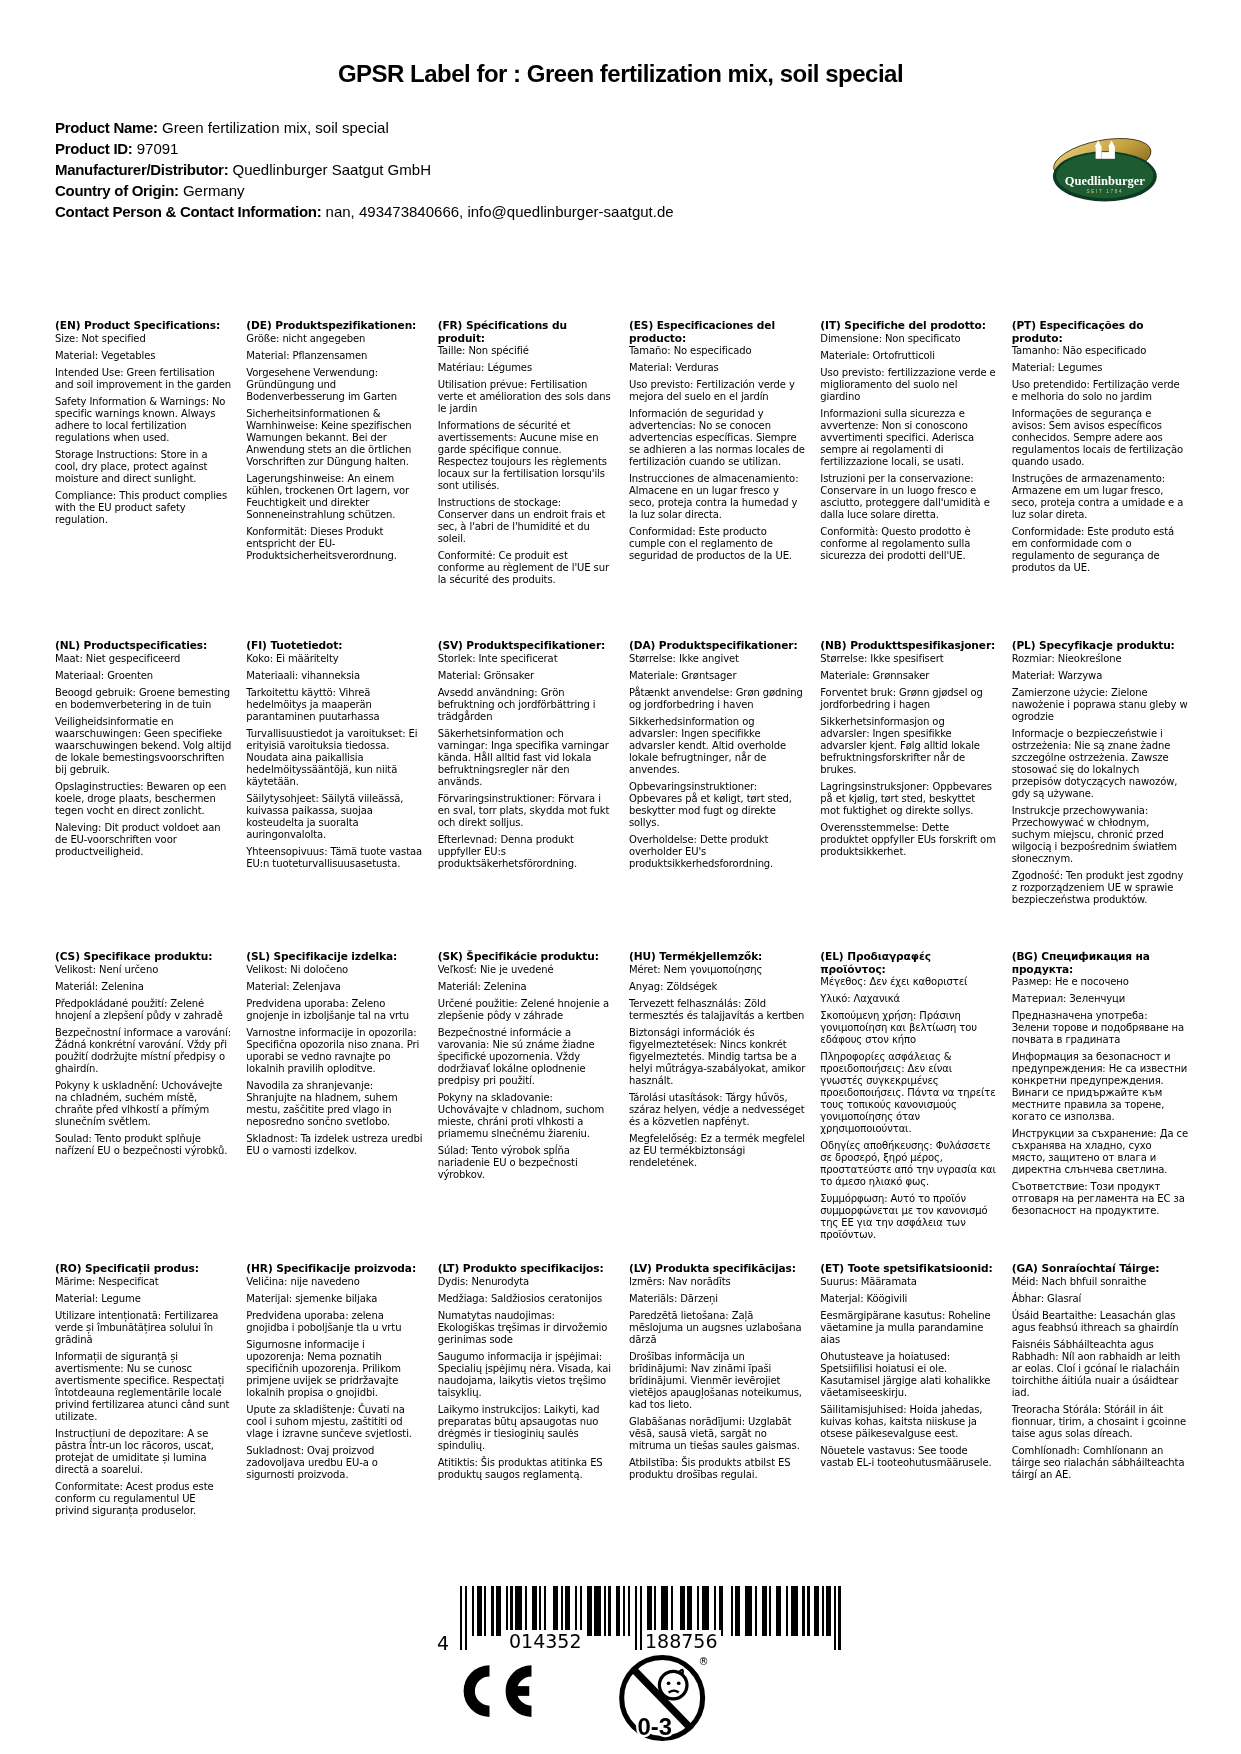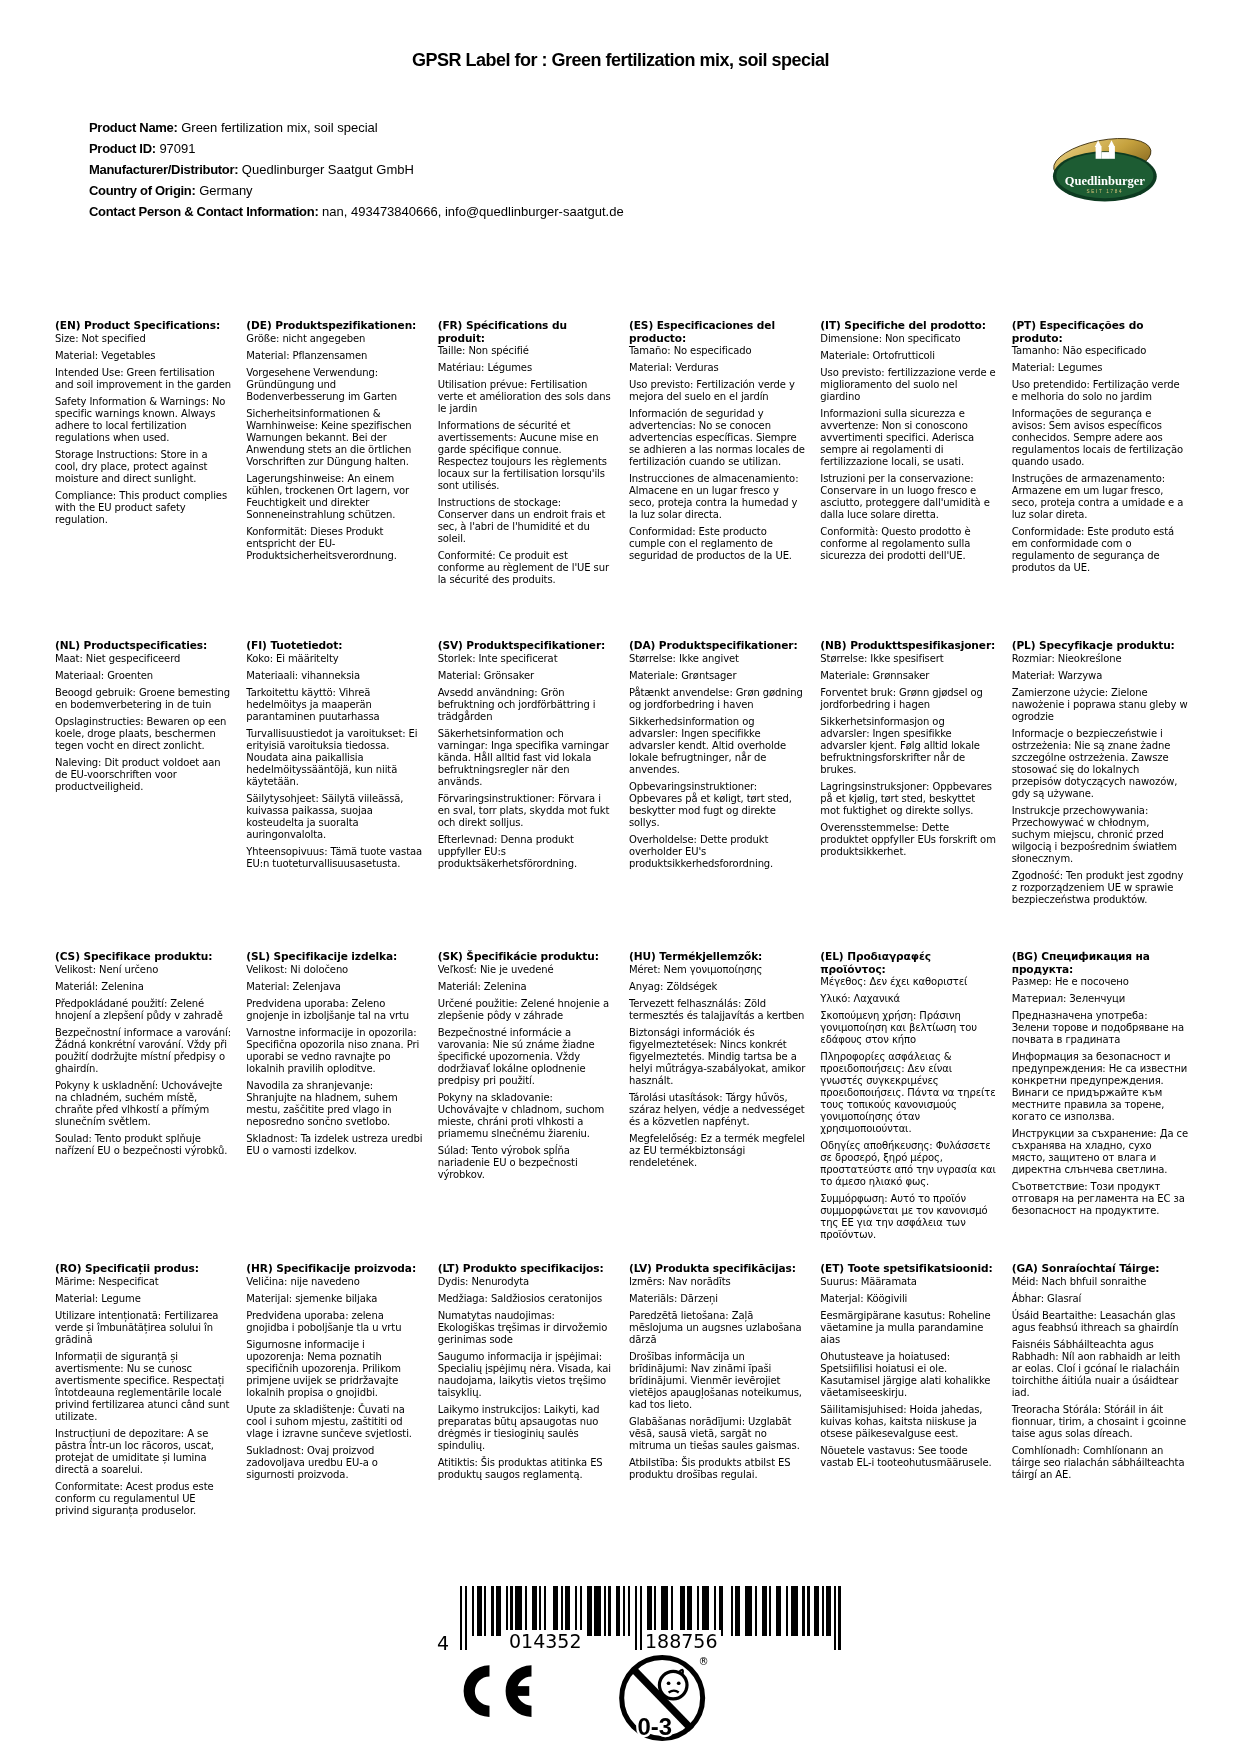--- a/index.html
+++ b/index.html
@@ -8,35 +8,34 @@
     width:1241px;
     height:1754px;
     background:#fff;
     color:#000;
     font-family:"DejaVu Sans",sans-serif;
     overflow:hidden;
   }
   .page-title{
     position:absolute;
     top:46px;left:0;right:0;
-    margin:4px;
+    margin:14px;
     text-align:center;
     font-family:"Liberation Sans",sans-serif;
     font-weight:700;
-    font-size:18px;
+    font-size:24px;
     letter-spacing:-0.5px;
   }
   
   .product-info{
     position:absolute;
     left:55px;top:117px;
     font-family:"Liberation Sans",sans-serif;
-    font-size:13px;
+    font-size:15px;
     line-height:21px;
-    margin-left:34px;
   }
   .pi-label{font-weight:700;letter-spacing:-0.3px;}
   .pi-value{font-weight:400;}
   
   .brand-logo{
     position:absolute;
     left:1042px;top:132px;
     width:124px;height:72px;
   }
   
@@ -192,20 +191,21 @@
           <p class="spec-line">Instruções de armazenamento: Armazene em um lugar fresco, seco, proteja contra a umidade e a luz solar direta.</p>
           <p class="spec-line">Conformidade: Este produto está em conformidade com o regulamento de segurança de produtos da UE.</p>
         </div>
       </div>
     <div class="spec-row r2">
         <div class="spec-block">
       <h3 class="spec-title">(NL) Productspecificaties:</h3>
     <p class="spec-line">Maat: Niet gespecificeerd</p>
           <p class="spec-line">Materiaal: Groenten</p>
           <p class="spec-line">Beoogd gebruik: Groene bemesting en bodemverbetering in de tuin</p>
+          <p class="spec-line">Veiligheidsinformatie en waarschuwingen: Geen specifieke waarschuwingen bekend. Volg altijd de lokale bemestingsvoorschriften bij gebruik.</p>
           <p class="spec-line">Opslaginstructies: Bewaren op een koele, droge plaats, beschermen tegen vocht en direct zonlicht.</p>
           <p class="spec-line">Naleving: Dit product voldoet aan de EU-voorschriften voor productveiligheid.</p>
         </div>
         <div class="spec-block">
       <h3 class="spec-title">(FI) Tuotetiedot:</h3>
     <p class="spec-line">Koko: Ei määritelty</p>
           <p class="spec-line">Materiaali: vihanneksia</p>
           <p class="spec-line">Tarkoitettu käyttö: Vihreä hedelmöitys ja maaperän parantaminen puutarhassa</p>
           <p class="spec-line">Turvallisuustiedot ja varoitukset: Ei erityisiä varoituksia tiedossa. Noudata aina paikallisia hedelmöityssääntöjä, kun niitä käytetään.</p>
           <p class="spec-line">Säilytysohjeet: Säilytä viileässä, kuivassa paikassa, suojaa kosteudelta ja suoralta auringonvalolta.</p>

